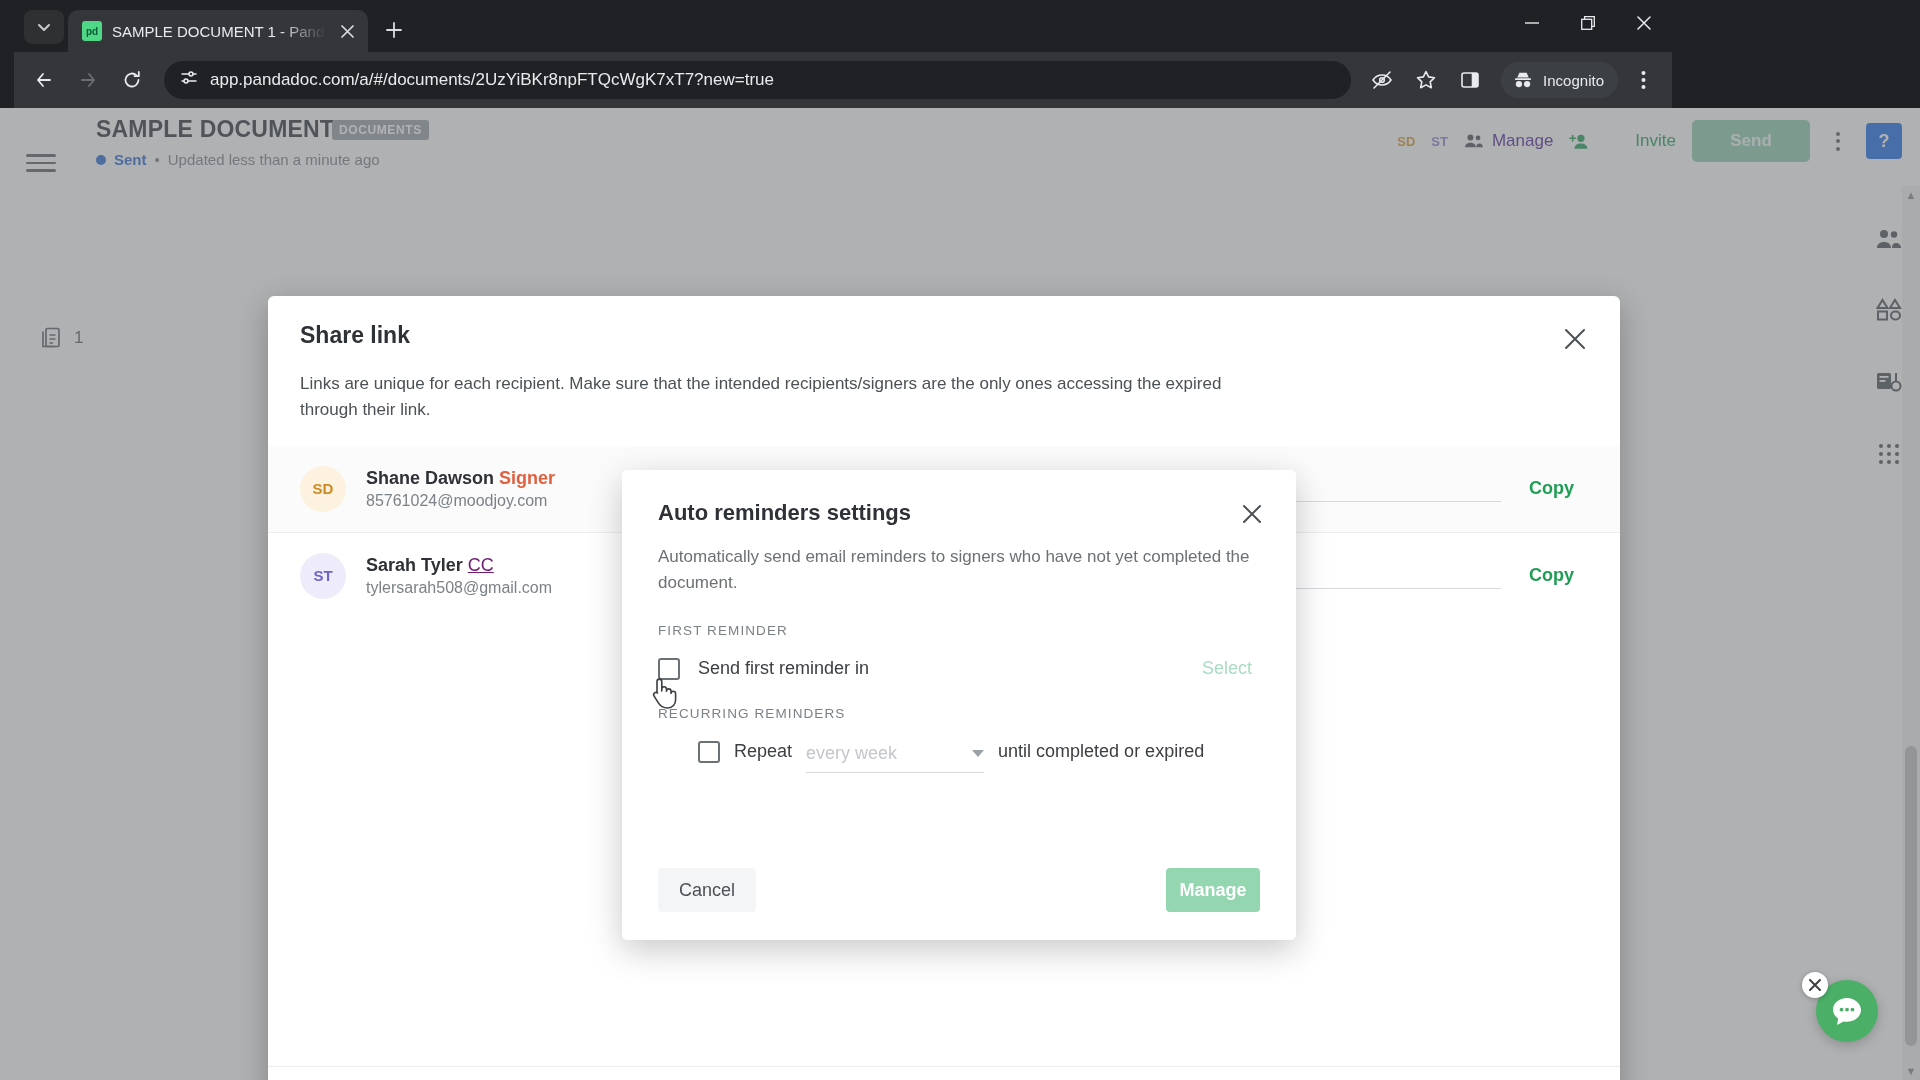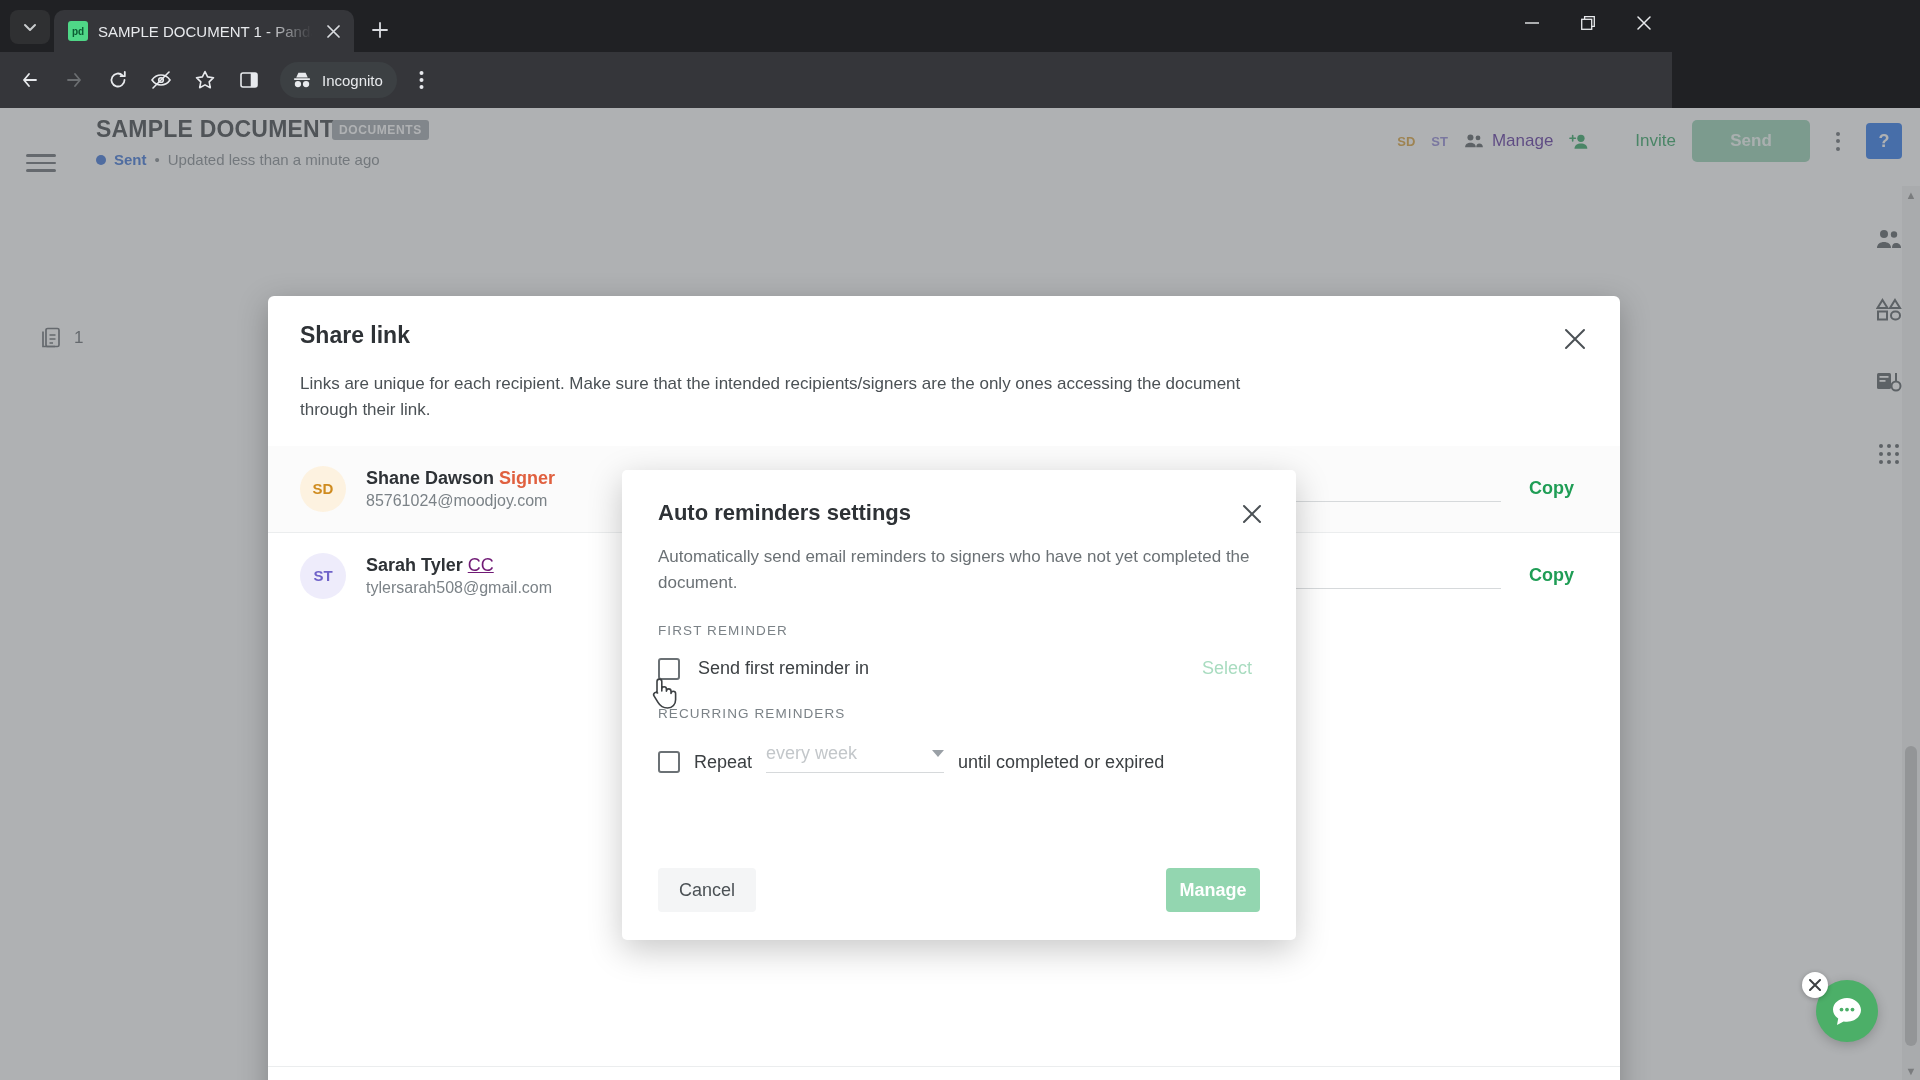--- a/index.html
+++ b/index.html
@@ -4,21 +4,21 @@
 <style>
   * { box-sizing: border-box; margin: 0; padding: 0; }
   html, body {
     width: 1920px; height: 1080px;
     overflow: hidden;
     font-family: "Liberation Sans", sans-serif;
     background: #202124;
   }
 
   
-  .browser { width: 1672px; height: 1080px; position: relative; background:#202124; }
+  .browser { width: 1672px; height: 1080px; position: relative; background:#202124;padding-left:14px; }
 
   .tabstrip {
     height: 52px; background:#202124;
     display:flex; align-items:flex-end; padding-left:6px; position:relative;
   }
   .tab-search {
     width: 40px; height: 34px; margin: 0 4px 8px 4px;
     border-radius: 8px; background:#2f3032;
     display:flex; align-items:center; justify-content:center;
     color:#c9ccce;
@@ -168,21 +168,21 @@
   .rem-title { font-size:22px; font-weight:bold; color:#2e3236; }
   .rem-close { position:absolute; right:28px; top:28px; width:32px;height:32px;display:flex;align-items:center;justify-content:center;color:#4b5155; }
   .rem-desc { font-size:17px; color:#6b7175; line-height:1.55; margin-top:18px; }
   .rem-section { font-size:13.5px; letter-spacing:1.1px; color:#7b8287; margin-top:26px; }
 
   .rem-row { display:flex; align-items:center; margin-top:20px; position:relative; }
   .cbx { width:22px;height:22px;border:2px solid #6b7175; border-radius:3px; flex:none; background:#fff; }
   .rem-label { font-size:18px; color:#3c4043; margin-left:18px; }
   .rem-select { margin-left:auto; font-size:18px; color:#a9dcc0; padding-right:8px; }
 
-  .repeat-row { display:flex; align-items:flex-end; margin-top:20px; gap:14px; }
+  .repeat-row { display:flex; align-items:flex-start; margin-top:20px; gap:14px;margin-left:40px; }
   .repeat-text { font-size:18px; color:#3c4043; }
   .repeat-select {
     width:178px; border-bottom:1px solid #d6d9db; padding: 2px 0 8px 0;
     display:flex; align-items:center;
   }
   .repeat-value { font-size:18px; color:#c3c7ca; flex:1; }
   .caret { width:0;height:0;border-left:6px solid transparent;border-right:6px solid transparent;border-top:7px solid #9aa0a6; }
   .repeat-tail { font-size:18px; color:#3c4043; }
 
   .rem-actions { position:absolute; left:36px; right:36px; bottom:28px; display:flex; align-items:center; }
@@ -264,20 +264,30 @@
     <div class="navbtn disabled">
       <svg width="20" height="20" viewBox="0 0 20 20">
           <path d="M4 10h12M11 4l5 6-5 6" stroke="#6b6e71" stroke-width="1.8" fill="none" stroke-linecap="round" stroke-linejoin="round"></path>
         </svg>
     </div>
     <div class="navbtn">
       <svg width="20" height="20" viewBox="0 0 20 20">
           <path d="M16.5 10a6.5 6.5 0 1 1-2-4.7" stroke="#e8eaed" stroke-width="1.8" fill="none" stroke-linecap="round"></path>
           <path d="M16.8 2v4.2h-4.2" stroke="#e8eaed" stroke-width="1.8" fill="none" stroke-linecap="round" stroke-linejoin="round"></path>
         </svg>
+    </div>
+    <div class="omnibox">
+      <span>
+        <svg width="18" height="18" viewBox="0 0 18 18" stroke="#e8eaed" stroke-width="1.5" fill="none" stroke-linecap="round">
+          <path d="M2 5h14M2 12h14"></path>
+            <circle cx="11" cy="5" r="2" fill="#35363a"></circle>
+            <circle cx="6" cy="12" r="2" fill="#35363a"></circle>
+        </svg>
+      </span>
+      <span class="url">app.pandadoc.com/a/#/documents/2UzYiBKr8npFTQcWgK7xT7?new=true</span>
     </div>
     <div class="tb-right">
       <div class="tb-icon">
         <svg width="22" height="22" viewBox="0 0 22 22" fill="none" stroke="#e8eaed" stroke-width="1.6" stroke-linecap="round">
           <path d="M2 11s3.4-5 9-5 9 5 9 5-3.4 5-9 5-9-5-9-5z"></path>
             <circle cx="11" cy="11" r="2.3"></circle>
             <path d="M3 19L19 3"></path>
         </svg>
       </div>
       <div class="tb-icon">
@@ -422,21 +432,21 @@
     <div class="dim"></div>
 
     <div class="share-modal">
       <div class="share-head">
         <div class="share-title">Share link</div>
         <div class="share-close">
           <svg width="22" height="22" viewBox="0 0 22 22">
               <path d="M2 2l18 18M20 2L2 20" stroke="#4b5155" stroke-width="2" stroke-linecap="round"></path>
             </svg>
         </div>
-        <div class="share-desc">Links are unique for each recipient. Make sure that the intended recipients/signers are the only ones accessing the document through their link.</div>
+        <div class="share-desc">Links are unique for each recipient. Make sure that the intended recipients/signers are the only ones accessing the expired through their link.</div>
       </div>
 
       <div class="rcpt-list">
         <div class="rcpt">
           <div class="avatar sd">SD</div>
           <div class="rcpt-info">
             <div class="rcpt-name">
               <span>Shane Dawson</span>
               <span class="rcpt-role signer">Signer</span>
             </div>

